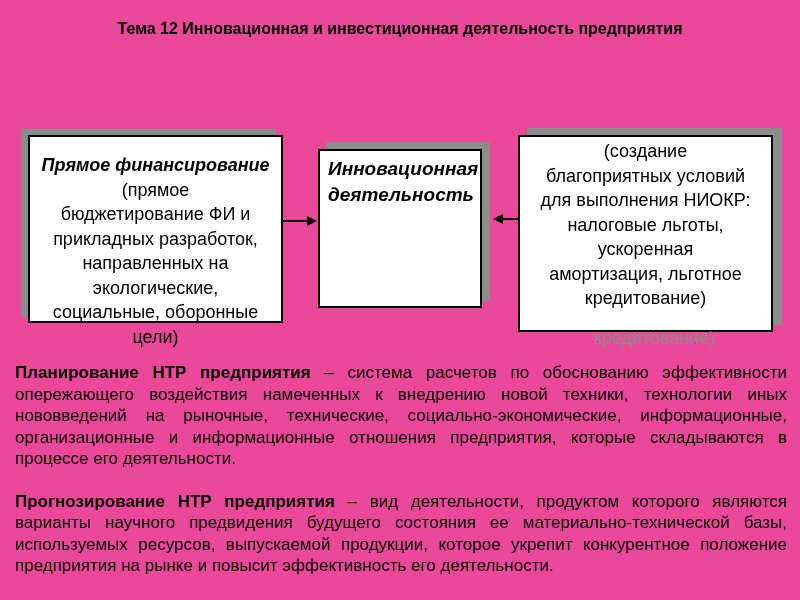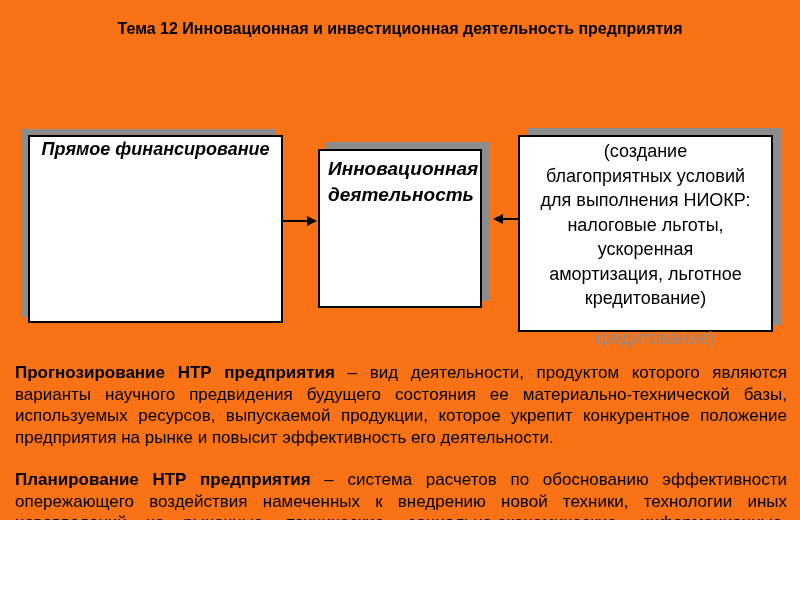--- a/index.html
+++ b/index.html
@@ -1,20 +1,20 @@
 <!DOCTYPE html>
 <html><head>
 <meta charset="utf-8">
 <style>
   html, body { margin: 0; padding: 0; background: #ffffff; }
   .slide {
     position: relative;
     width: 800px;
-    height: 520px;
-    background: #f97316;
+    height: 600px;
+    background: #ec4899;
     overflow: hidden;
     font-family: "Liberation Sans", sans-serif;
     color: #000000;
   }
   .slide-title {
     position: absolute;
     left: 0; top: 20px;
     width: 100%;
     text-align: center;
     font-size: 16px;
@@ -34,21 +34,21 @@
     background: #ffffff;
     border: 2px solid #000000;
     box-sizing: border-box;
     text-align: center;
     font-size: 18px;
     line-height: 24.5px;
   }
   .box-left {
     left: 28px; top: 135px;
     width: 255px; height: 188px;
-    padding: 0 6px 0 6px;
+    padding: 16px 6px 0 6px;
     box-shadow: -7px -6px 0 0 #8c8c8c;
   }
   .box-center {
     left: 318px; top: 149px;
     width: 164px; height: 159px;
     padding: 5px 8px 1px 8px;
     text-align: left;
     font-size: 19px;
     line-height: 26px;
     box-shadow: 8px -7px 0 0 #8c8c8c;
@@ -104,20 +104,27 @@
 <body>
 
 <div class="slide">
 
   <div class="slide-title">Тема 12 Инновационная и инвестиционная деятельность предприятия</div>
 
 
   <div class="box box-left">
     <div class="box-content">
       <span class="box-heading">Прямое финансирование</span>
+      <div class="box-body">(прямое
+бюджетирование ФИ и
+прикладных разработок,
+направленных на
+экологические,
+социальные, оборонные
+цели)</div>
     </div>
   </div>
 
   <div class="box box-center">
     <div class="box-content">
       <span class="box-heading">Инновационная
 деятельность</span>
     </div>
   </div>
 
@@ -138,17 +145,17 @@
     <div class="arrow-line" style="left:283px; top:220px; width:26px;"></div>
     <div class="arrow-head to-right" style="left:307px; top:216px;"></div>
   </div>
 
   <div>
     <div class="arrow-line" style="left:503px; top:218px; width:15px;"></div>
     <div class="arrow-head to-left" style="left:493px; top:214px;"></div>
   </div>
 
   <div class="definitions">
+    <p><span class="def-term">Планирование НТР предприятия</span> <span>– система расчетов по обоснованию эффективности опережающего воздействия намеченных к внедрению новой техники, технологии иных нововведений на рыночные, технические, социально-экономические, информационные, организационные и информационные отношения предприятия, которые складываются в процессе его деятельности.</span></p>
     <p><span class="def-term">Прогнозирование НТР предприятия</span> <span>– вид деятельности, продуктом которого являются варианты научного предвидения будущего состояния ее материально-технической базы, используемых ресурсов, выпускаемой продукции, которое укрепит конкурентное положение предприятия на рынке и повысит эффективность его деятельности.</span></p>
-    <p><span class="def-term">Планирование НТР предприятия</span> <span>– система расчетов по обоснованию эффективности опережающего воздействия намеченных к внедрению новой техники, технологии иных нововведений на рыночные, технические, социально-экономические, информационные, организационные и информационные отношения предприятия, которые складываются в процессе его деятельности.</span></p>
   </div>
 
 </div>
 
 </body></html>

